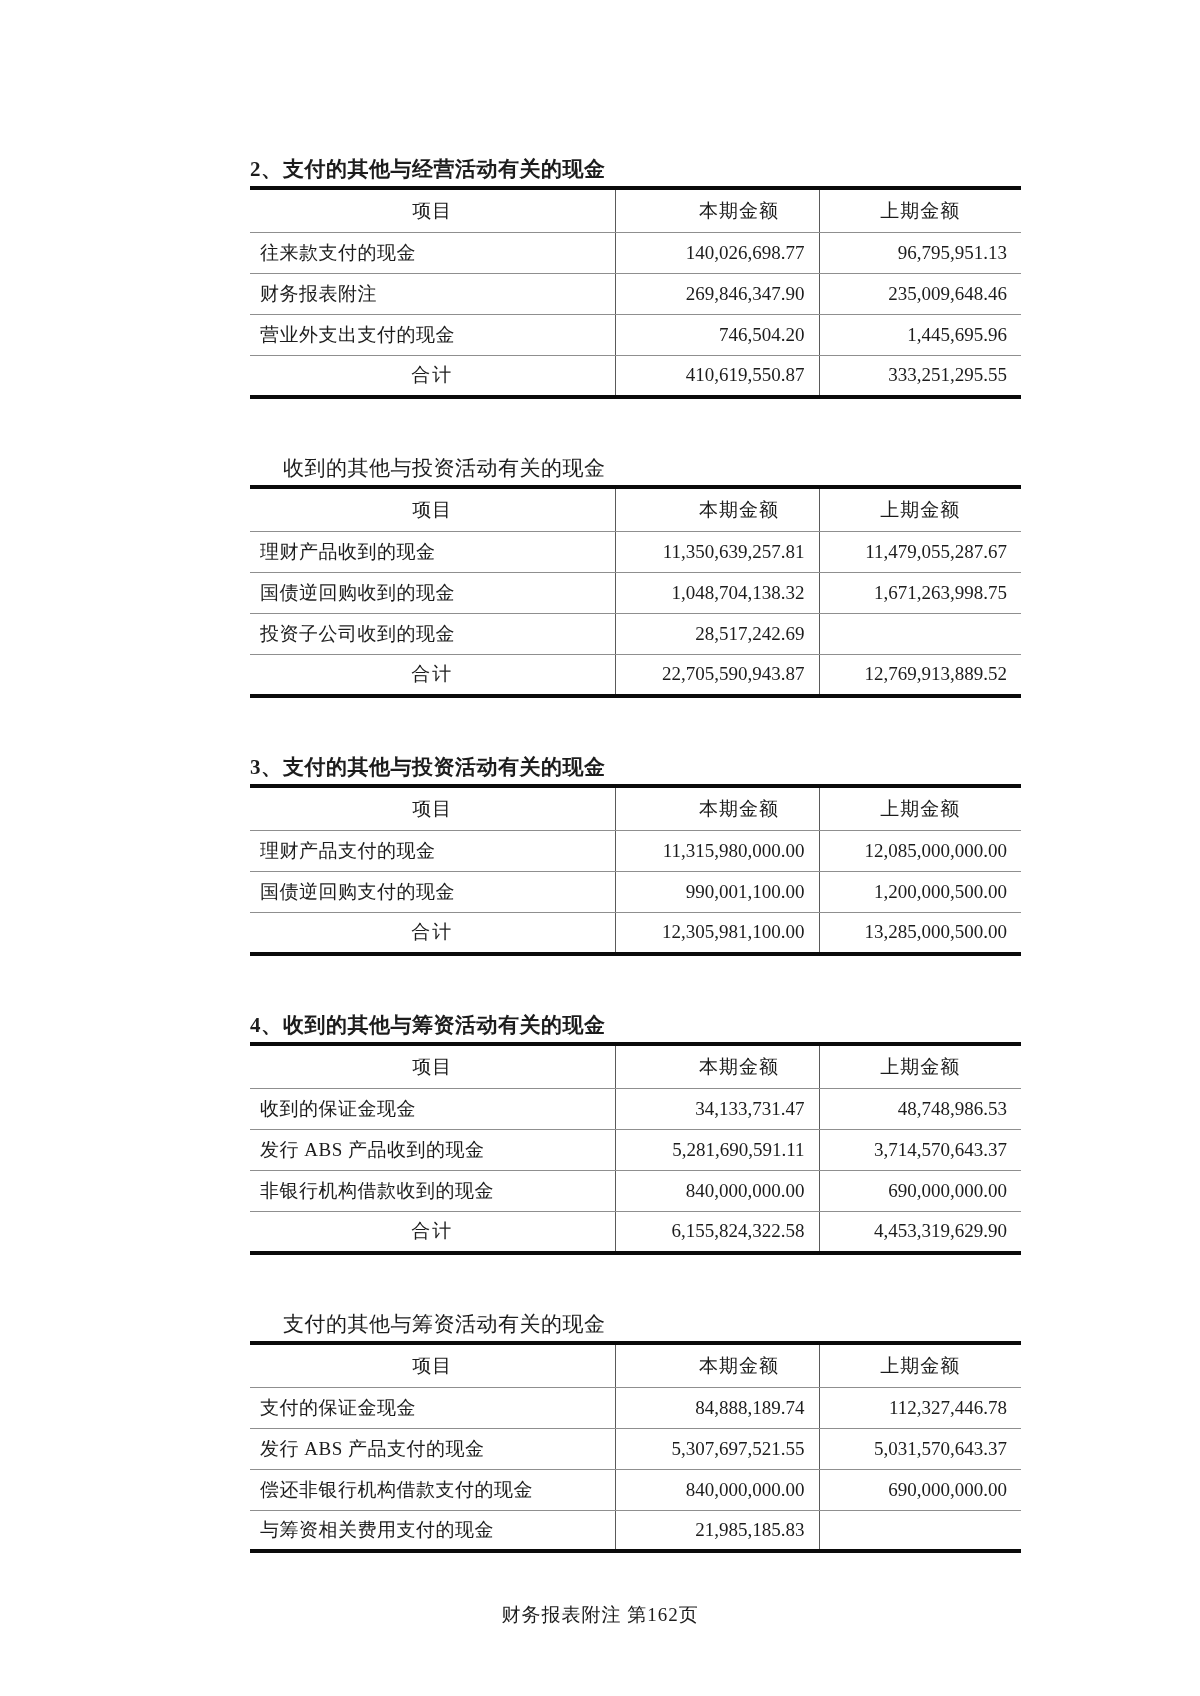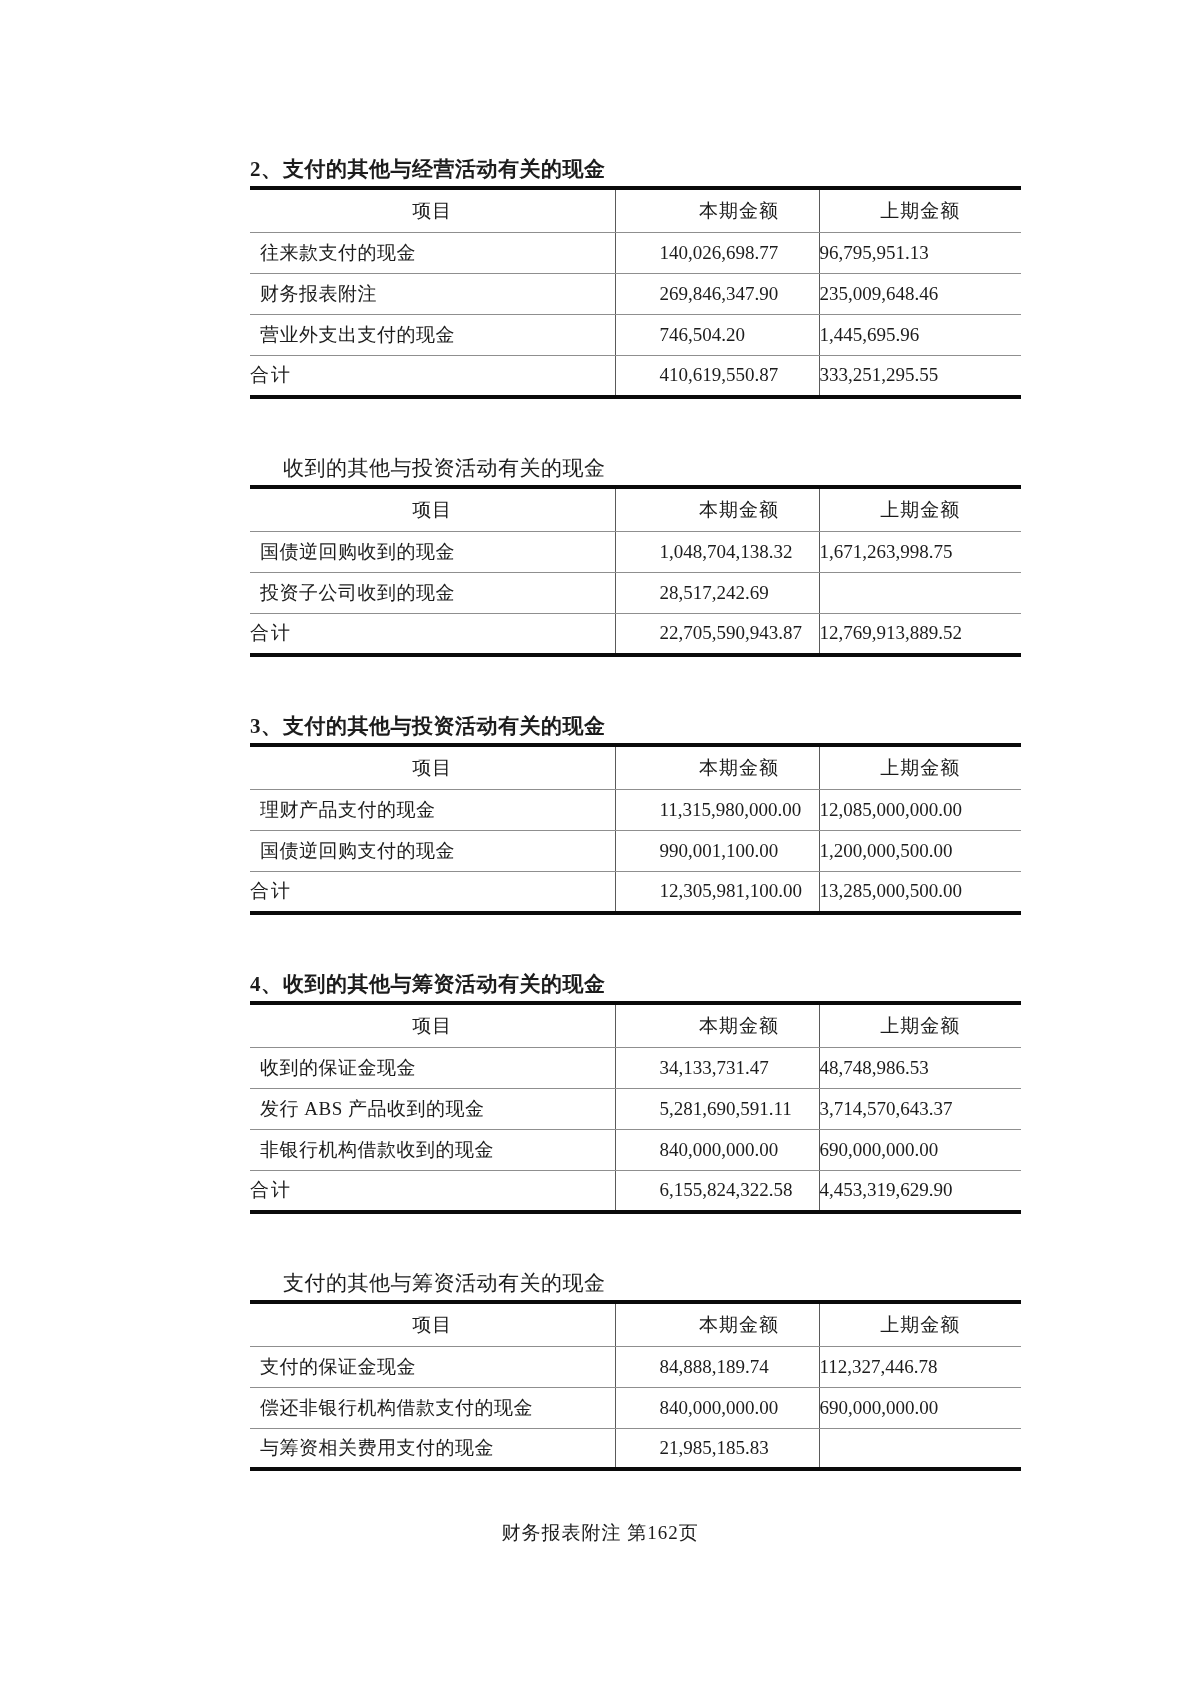--- a/index.html
+++ b/index.html
@@ -54,23 +54,23 @@
     letter-spacing: 1px;
   }
   .fin-table td {
     height: 41px;
     vertical-align: middle;
     border-bottom: 1px solid #8f8f8f;
   }
   .fin-table tr:last-child td { border-bottom: none; }
   .fin-table .col-mid { border-left: 1px solid #5a5a5a; border-right: 1px solid #5a5a5a; padding-left: 44px; }
   .fin-table td.item { text-align: left; padding-left: 10px; letter-spacing: 0.5px; }
-  .fin-table td.num { padding-right: 14px; font-variant-numeric: lining-nums; margin-top: 8px; }
+  .fin-table td.num { text-align: right; padding-right: 14px; font-variant-numeric: lining-nums; margin-top: 8px; }
   .fin-table tr.total-row td { height: 42px; }
-  .fin-table tr.total-row td.item { padding-left: 0; letter-spacing: 2px; }
+  .fin-table tr.total-row td.item { text-align: center; padding-left: 0; letter-spacing: 2px; }
   .footer {
     margin-top: 49px;
     width: 100%;
     text-align: center;
     font-size: 19px;
     letter-spacing: 1px;
   }
 </style>
 </head>
 <body>
@@ -126,20 +126,25 @@
           </colgroup>
           <thead>
             <tr>
               <th>项目</th>
               <th class="col-mid">本期金额</th>
               <th>上期金额</th>
             </tr>
           </thead>
           <tbody>
             <tr>
+              <td class="item">理财产品收到的现金</td>
+              <td class="num col-mid">11,350,639,257.81</td>
+              <td class="num">11,479,055,287.67</td>
+            </tr>
+            <tr>
               <td class="item">国债逆回购收到的现金</td>
               <td class="num col-mid">1,048,704,138.32</td>
               <td class="num">1,671,263,998.75</td>
             </tr>
             <tr>
               <td class="item">投资子公司收到的现金</td>
               <td class="num col-mid">28,517,242.69</td>
               <td class="num"></td>
             </tr>
             <tr class="total-row">
@@ -236,20 +241,25 @@
               <th>项目</th>
               <th class="col-mid">本期金额</th>
               <th>上期金额</th>
             </tr>
           </thead>
           <tbody>
             <tr>
               <td class="item">支付的保证金现金</td>
               <td class="num col-mid">84,888,189.74</td>
               <td class="num">112,327,446.78</td>
+            </tr>
+            <tr>
+              <td class="item">发行 ABS 产品支付的现金</td>
+              <td class="num col-mid">5,307,697,521.55</td>
+              <td class="num">5,031,570,643.37</td>
             </tr>
             <tr>
               <td class="item">偿还非银行机构借款支付的现金</td>
               <td class="num col-mid">840,000,000.00</td>
               <td class="num">690,000,000.00</td>
             </tr>
             <tr>
               <td class="item">与筹资相关费用支付的现金</td>
               <td class="num col-mid">21,985,185.83</td>
               <td class="num"></td>

